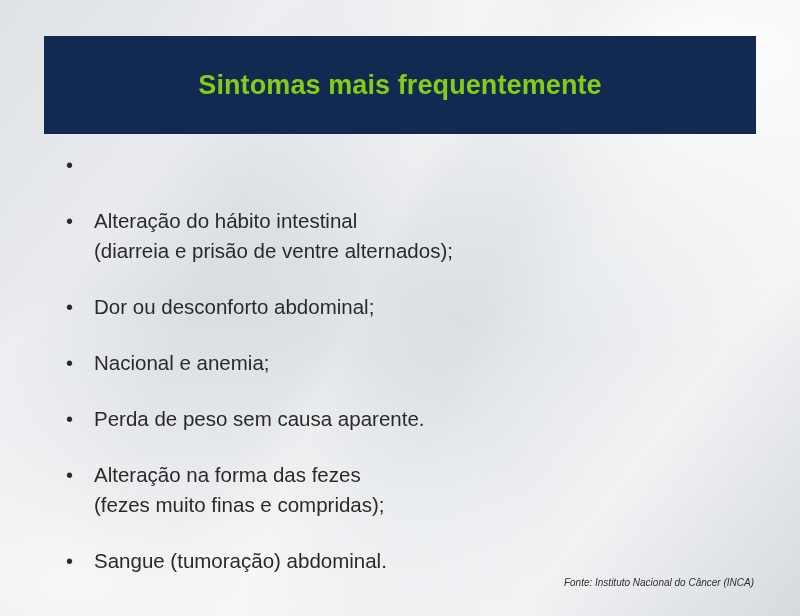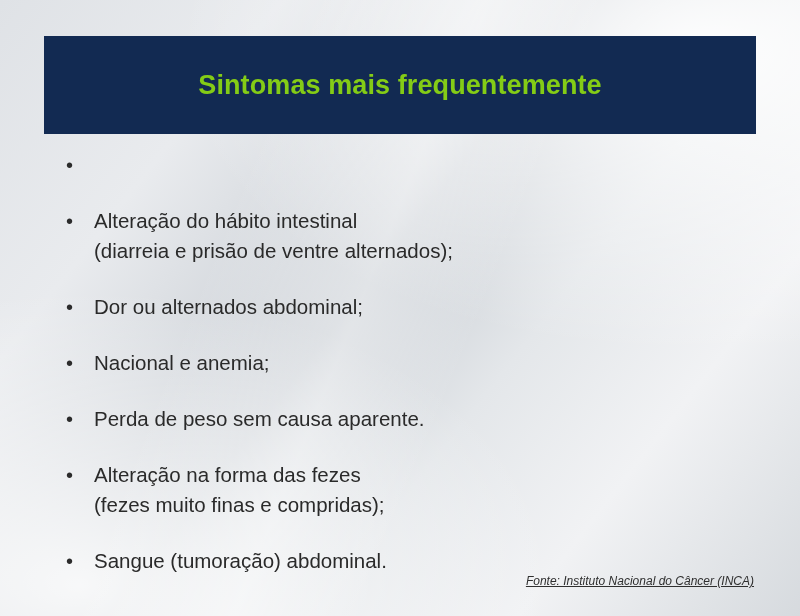--- a/index.html
+++ b/index.html
@@ -75,25 +75,24 @@
   .item-text {
     color: #2a2a2a;
     font-size: 20.5px;
     line-height: 30px;
     white-space: pre-line;
   }
   .source {
     position: absolute;
     right: 46px;
     bottom: 28px;
-    font-size: 12px;
+    font-size: 10px;
     font-style: italic;
     color: #2f2f2f;
     text-align: right;
-    text-decoration: underline;
   }
 </style>
 </head>
 <body>
 
 <div class="slide">
   <div class="sheen"></div>
 
   <div class="title-band">
     <div class="title-line">Sintomas mais frequentemente</div>
@@ -103,21 +102,21 @@
     <div class="item">
       <span class="bullet">•</span>
     </div>
     <div class="item">
       <span class="bullet">•</span>
       <span class="item-text">Alteração do hábito intestinal
 (diarreia e prisão de ventre alternados);</span>
     </div>
     <div class="item">
       <span class="bullet">•</span>
-      <span class="item-text">Dor ou alternados abdominal;</span>
+      <span class="item-text">Dor ou desconforto abdominal;</span>
     </div>
     <div class="item">
       <span class="bullet">•</span>
       <span class="item-text">Nacional e anemia;</span>
     </div>
     <div class="item">
       <span class="bullet">•</span>
       <span class="item-text">Perda de peso sem causa aparente.</span>
     </div>
     <div class="item">

